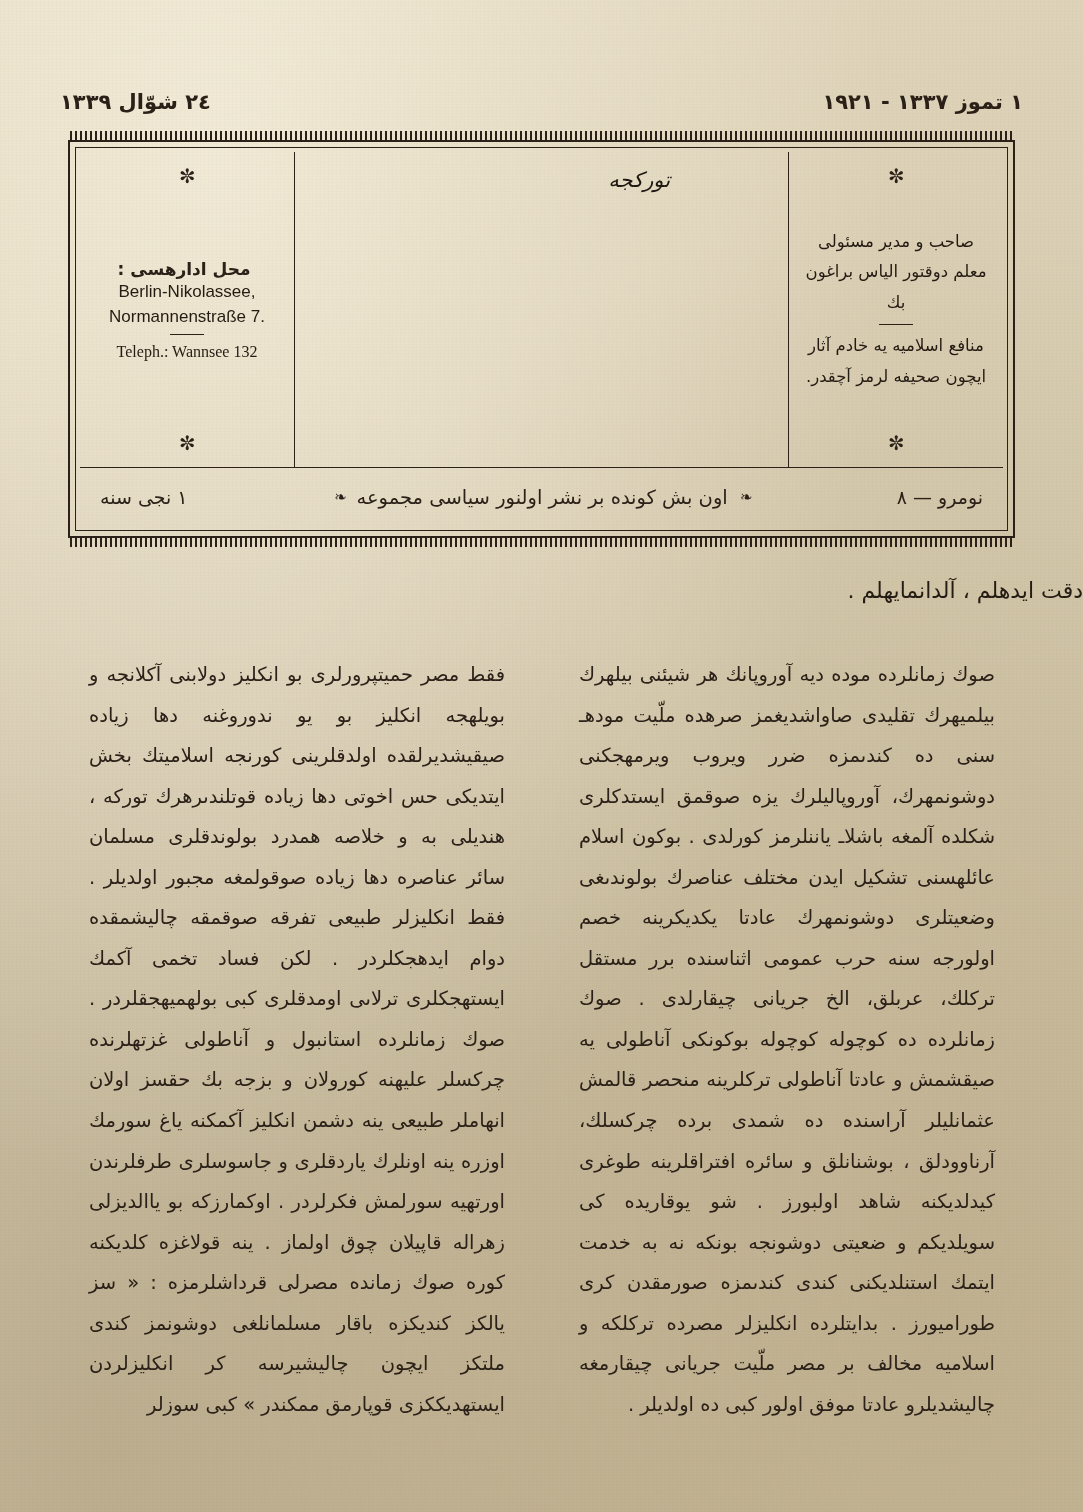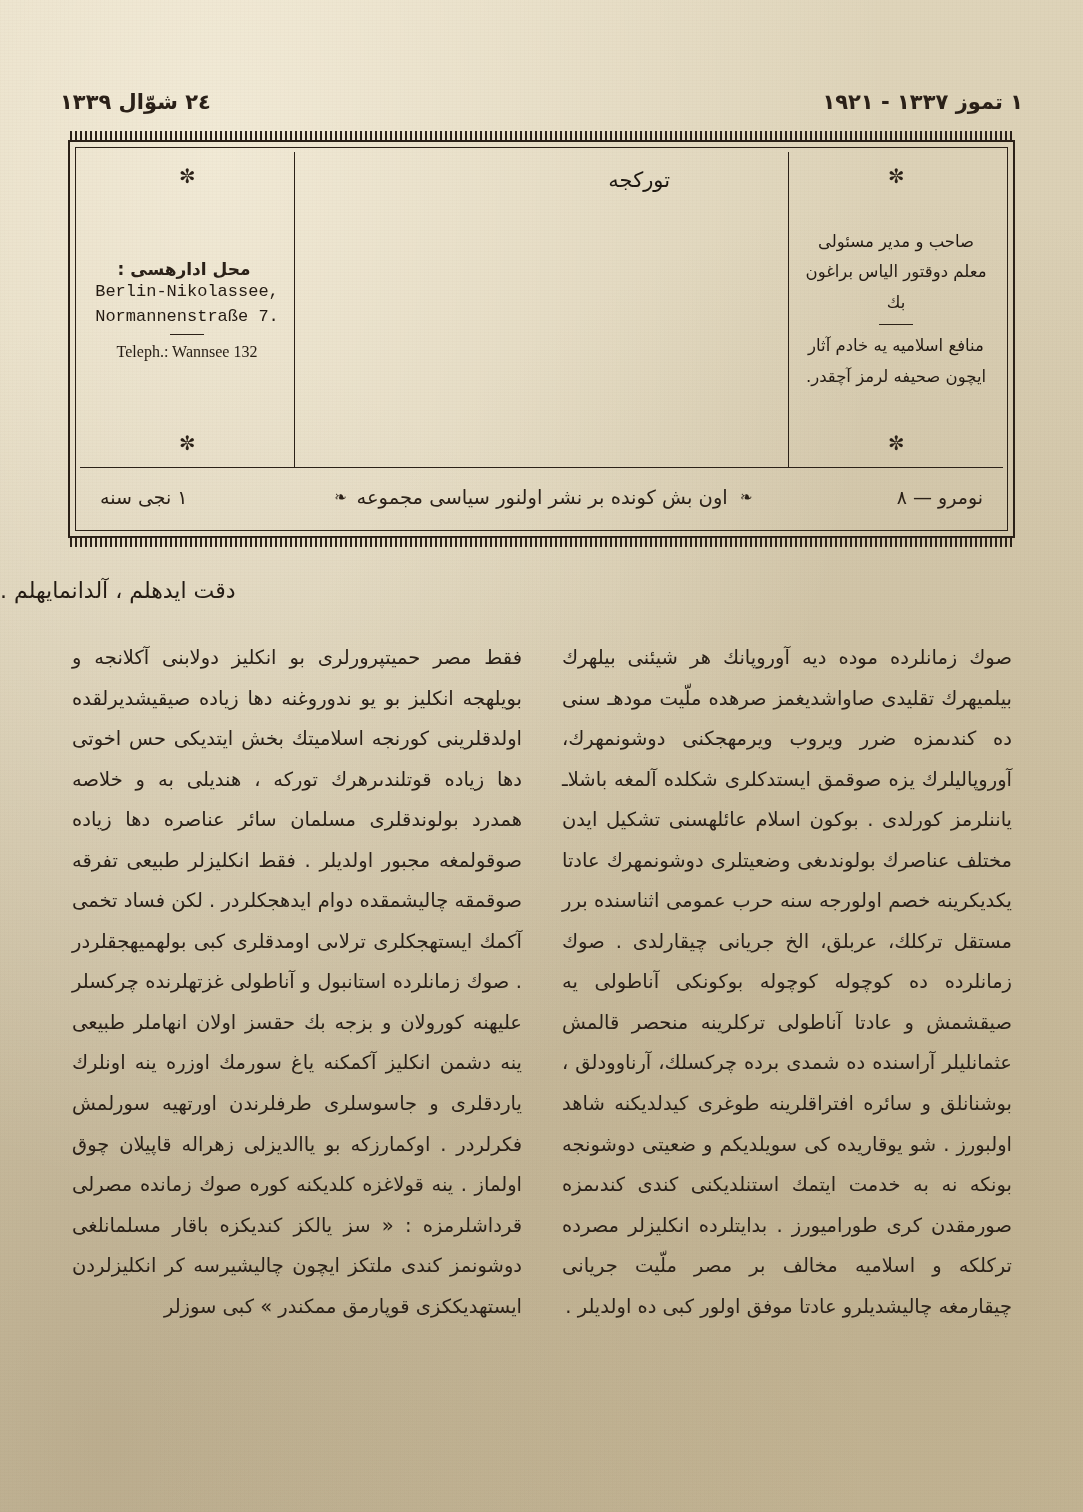--- a/index.html
+++ b/index.html
@@ -122,20 +122,21 @@
     text-align: center;
   }
   .col-right { border-left: 1.5px solid #2b2118; }
   .col-left  { border-right: 1.5px solid #2b2118; }
   .col-center {
     flex: 1;
     position: relative;
     display: flex;
     align-items: center;
     justify-content: flex-end;
+    font-style: italic;
   }
   .floret {
     font-size: 20px;
     color: #2b2118;
     line-height: 1;
   }
   .resp-block {
     font-size: 16.5px;
     line-height: 1.85;
     direction: rtl;
@@ -148,21 +149,21 @@
     margin: 6px auto;
   }
   .addr-label {
     font-size: 17px;
     direction: rtl;
     align-self: flex-end;
     margin-right: 6px;
     font-weight: bold;
   }
   .addr-lines {
-    font-family: Liberation Mono, monospace;
+    font-family: Liberation Sans, sans-serif;
     font-size: 17px;
     line-height: 1.5;
     direction: ltr;
     color: #241b13;
   }
   .addr-phone {
     font-family: "Liberation Serif", serif;
     font-size: 16px;
     direction: ltr;
     color: #241b13;
@@ -210,21 +211,21 @@
     font-size: 19.5px;
   }
   .orn { font-size: 15px; letter-spacing: -2px; color: #2b2118; }
 
   
   .article-title {
     position: absolute;
     top: 578px;
     left: 0;
     width: 100%;
-    text-align: left;
+    text-align: right;
     font-size: 22px;
     direction: rtl;
     color: #241b13;
   }
   .columns {
     position: absolute;
     top: 638px;
     left: 72px;
     width: 940px;
     display: flex;
@@ -233,21 +234,21 @@
     direction: rtl;
   }
   .col {
     flex: 1;
     direction: rtl;
     text-align: justify;
     font-size: 19.5px;
     line-height: 2.08;
     color: #2b2118;
   }
-  .col p { margin: 0; }
+  .col p { margin: 17px; }
 </style>
 </head>
 <body>
 
 <div class="paper"></div>
 <div class="grain"></div>
 
 <div class="page">
 
   <div class="masthead-top">

